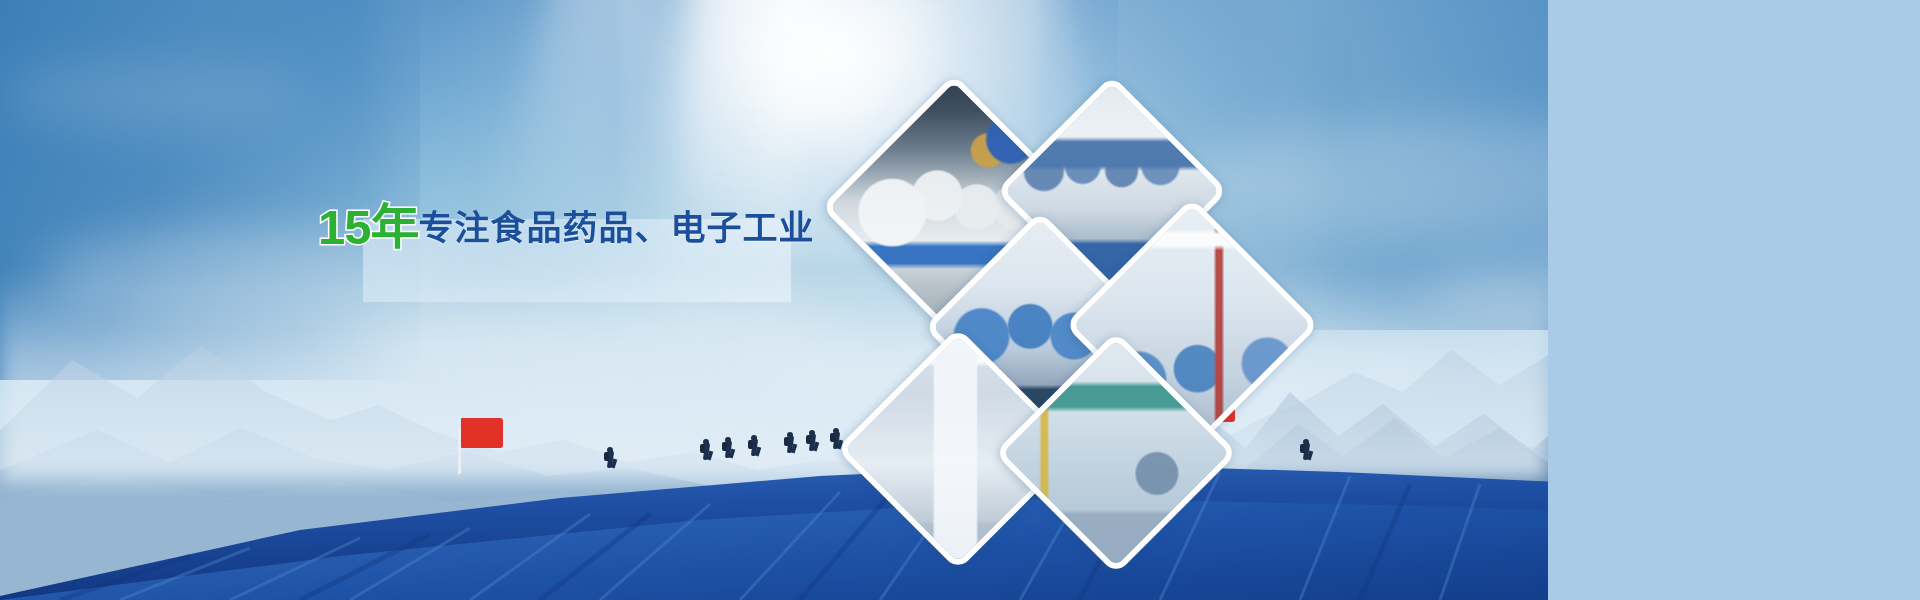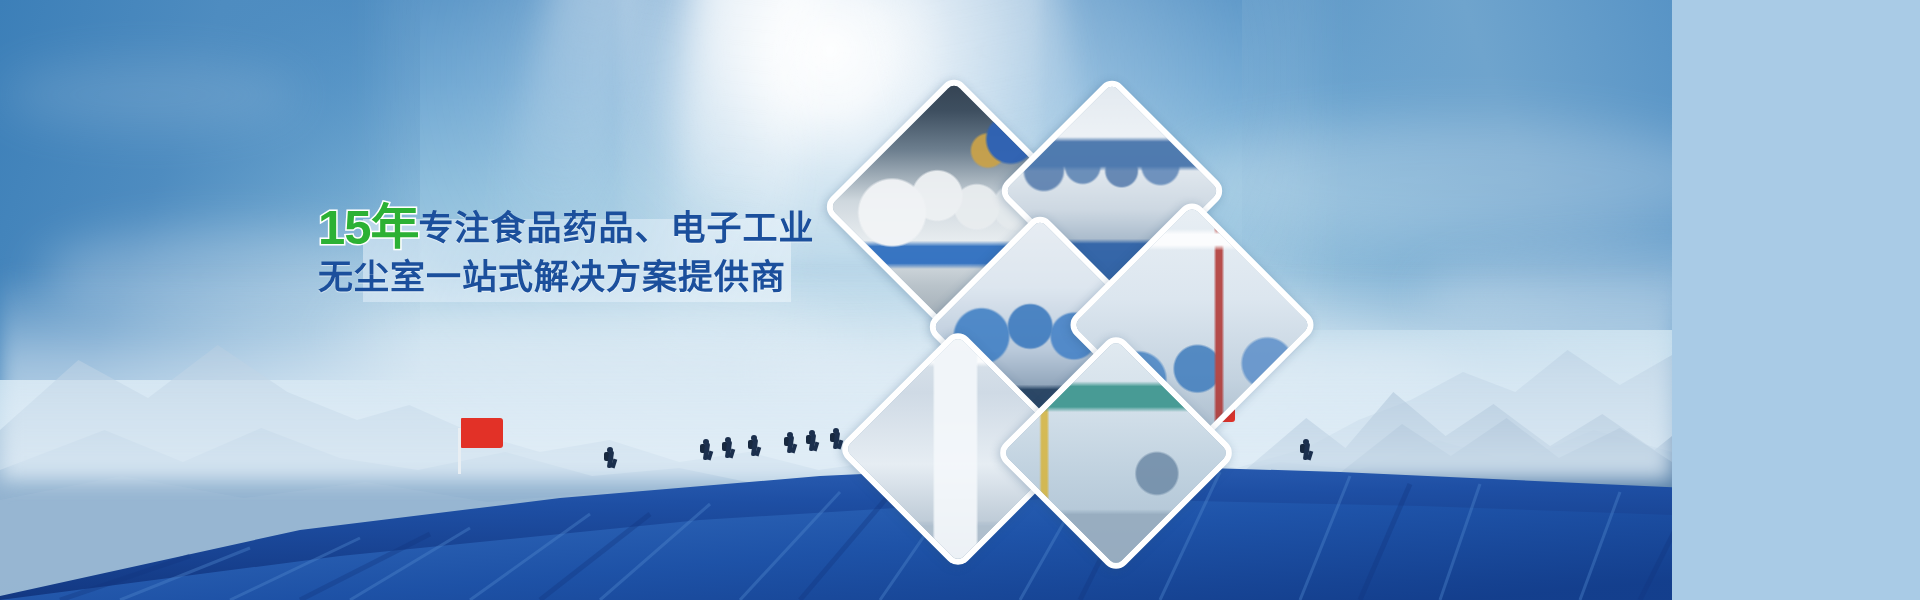--- a/index.html
+++ b/index.html
@@ -2,21 +2,21 @@
 <html lang="zh-CN"><head>
 <meta charset="utf-8">
 <title>Banner</title>
 <style>
   html,body{margin:0;padding:0;}
   body{
     width:1920px;height:600px;overflow:hidden;
     font-family:"Liberation Sans","DejaVu Sans",sans-serif;
     background:#a9cbe6;
   }
-  #banner{position:relative;width:1672px;height:600px;overflow:hidden;}
+  #banner{position:relative;width:1548px;height:600px;overflow:hidden;}
 
   
   .sky{
     position:absolute;inset:0;
     background:
       linear-gradient(180deg,#4f8fc4 0%,#63a0cf 14%,#86bada 32%,#a8cde3 52%,#c3dced 68%,#d4e5f0 82%,#cfe0ec 100%);
   }
   .sky-side-left{
     position:absolute;left:0;top:0;width:420px;height:380px;
     background:linear-gradient(110deg,#3c7fb8 0%,#4e8cc0 40%,rgba(100,160,205,0) 100%);
@@ -232,21 +232,20 @@
     <path d="M0,500 L140,476 L280,498 L420,482 L560,502 L700,492 L840,508 L980,498 L1120,510 L1260,500 L1400,512 L1540,498 L1680,508 L1820,494 L1920,506 L1920,600 L0,600 Z" fill="#9ebbd4" opacity="0.45"></path>
   </svg>
 
   <div class="haze"></div>
 
   <div class="text-panel"></div>
   <div class="headline">
     <span class="line line1">
       <span class="years">15年</span><span class="blue-text">专注食品药品、电子工业</span>
     </span>
-    <span class="line line2 blue-text">无尘室一站式解决方案提供商</span>
   </div>
 
   <div class="ridge-wrap">
     <svg viewBox="0 0 1920 220" preserveAspectRatio="none" style="position:absolute;inset:0;width:100%;height:100%">
       <defs>
         <linearGradient id="ridgeG" x1="0" y1="0" x2="0.25" y2="1">
           <stop offset="0%" stop-color="#2f63b8"></stop>
           <stop offset="35%" stop-color="#1e4fa4"></stop>
           <stop offset="100%" stop-color="#11357e"></stop>
         </linearGradient>

